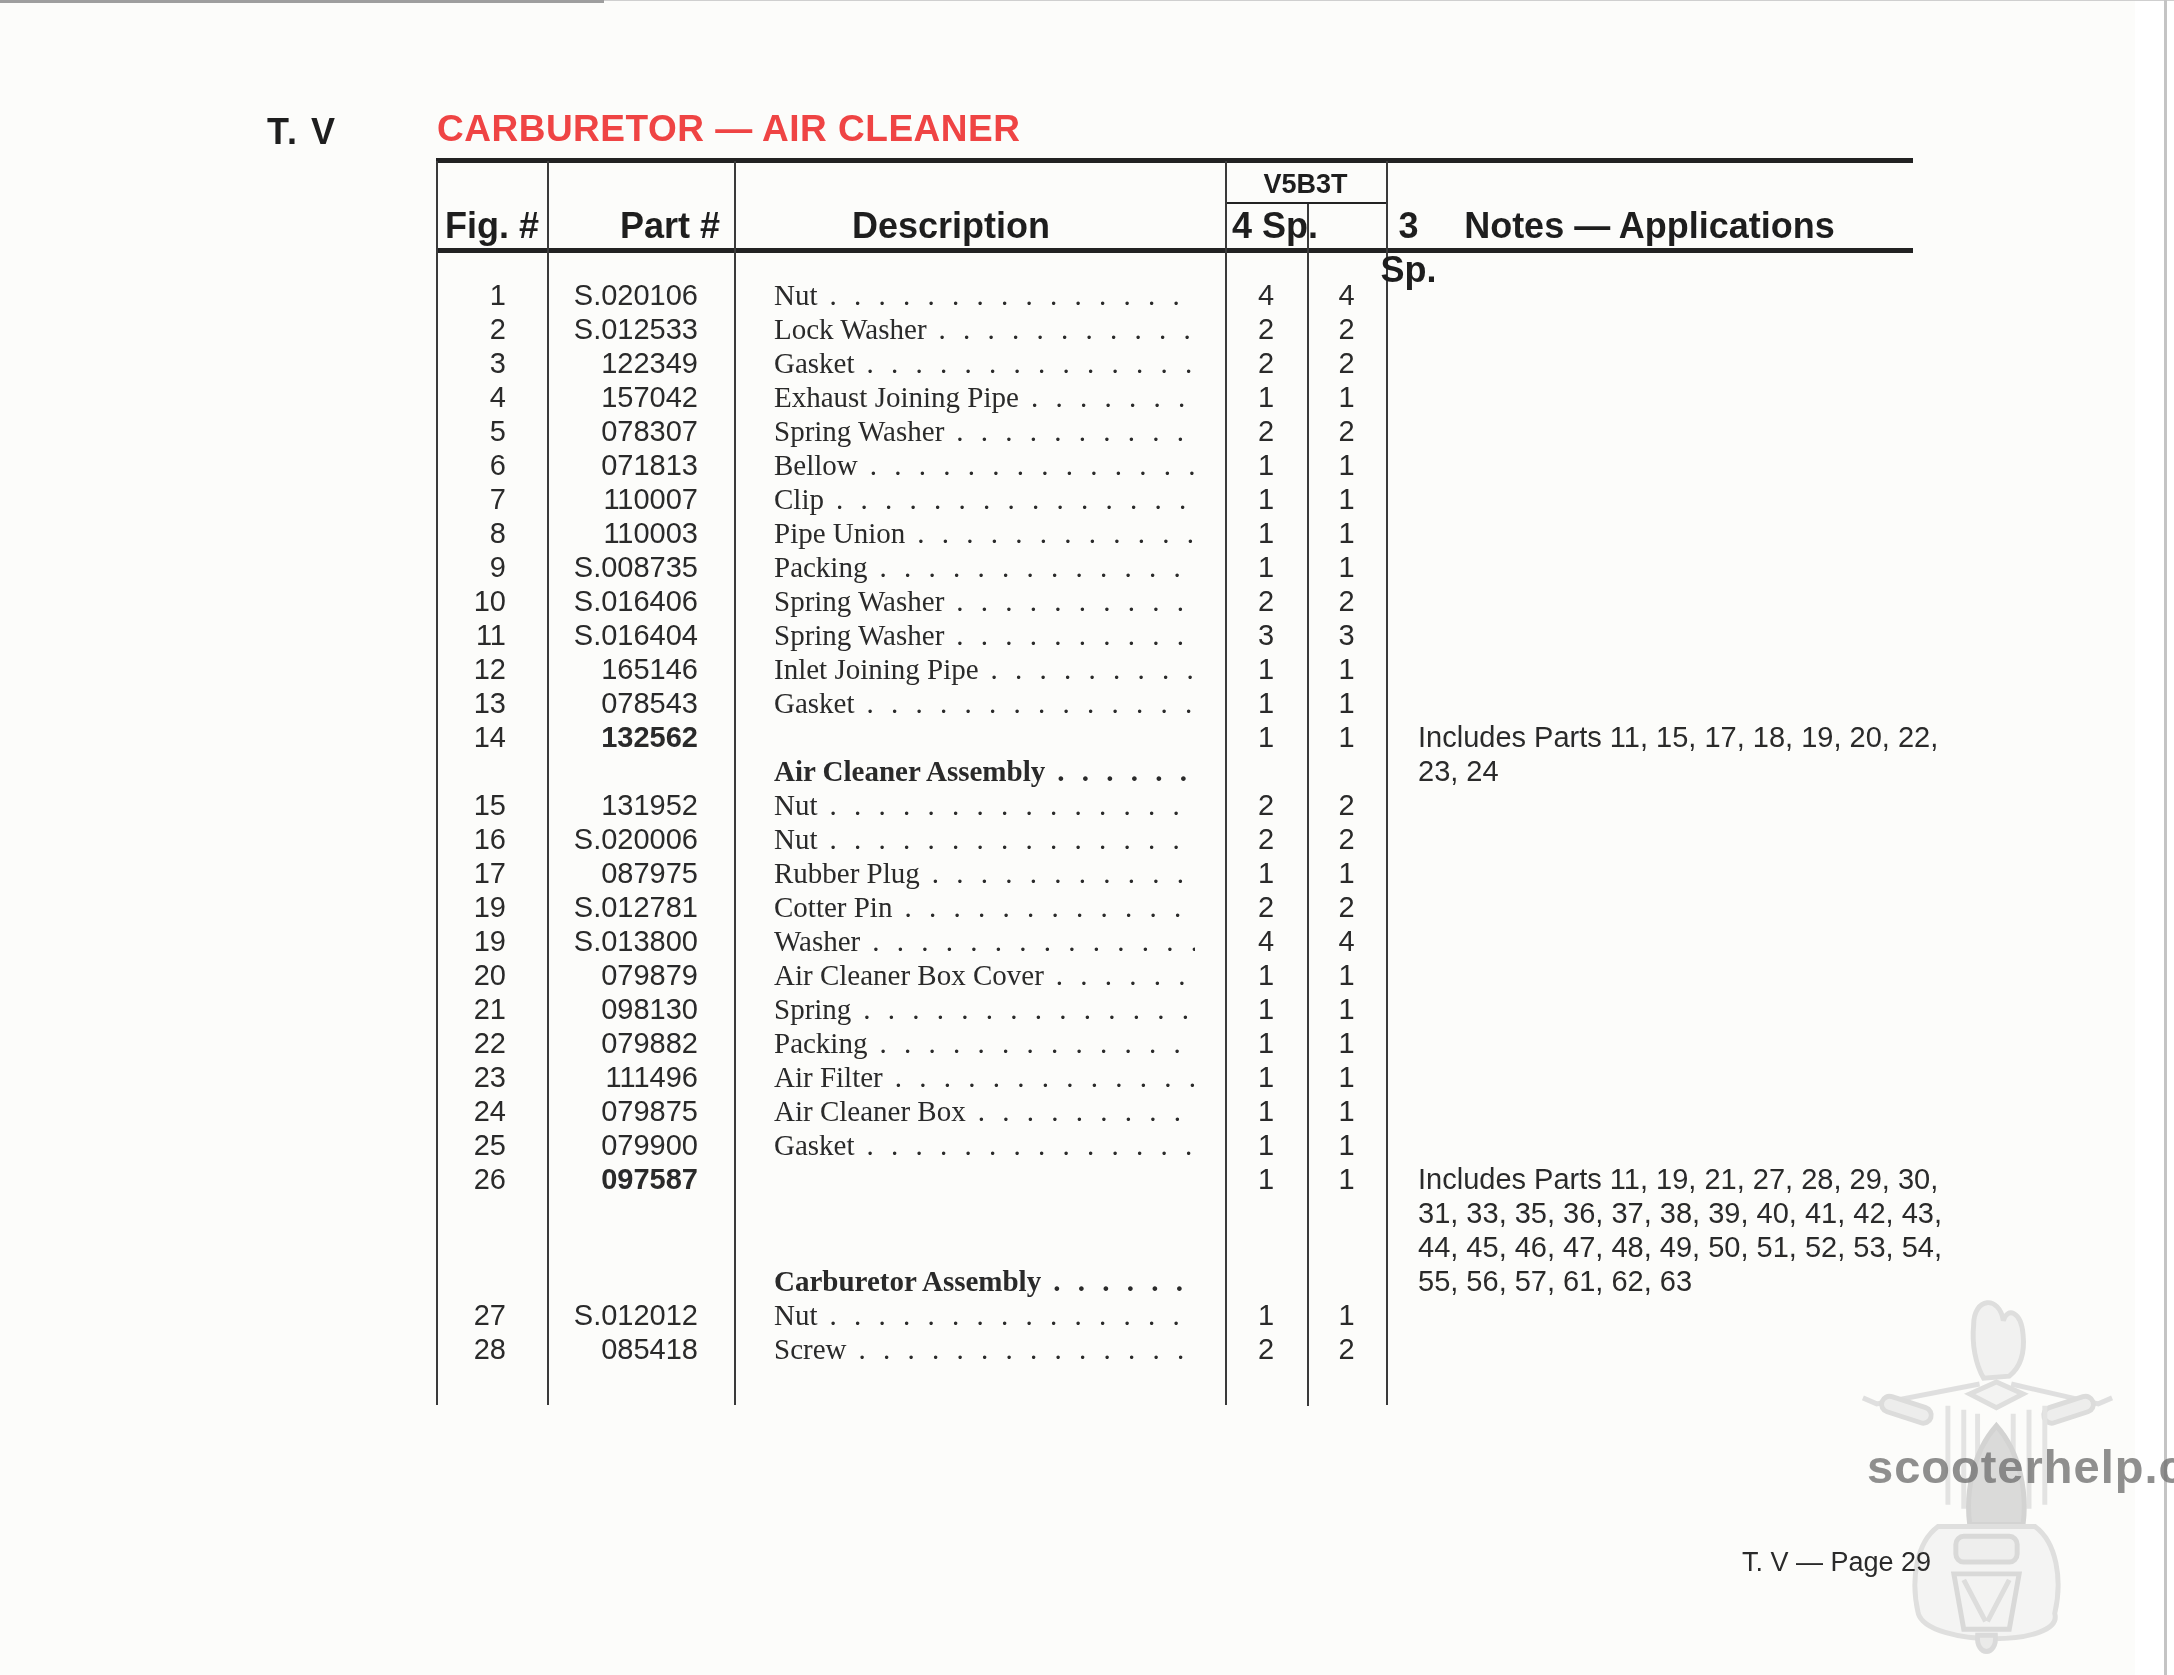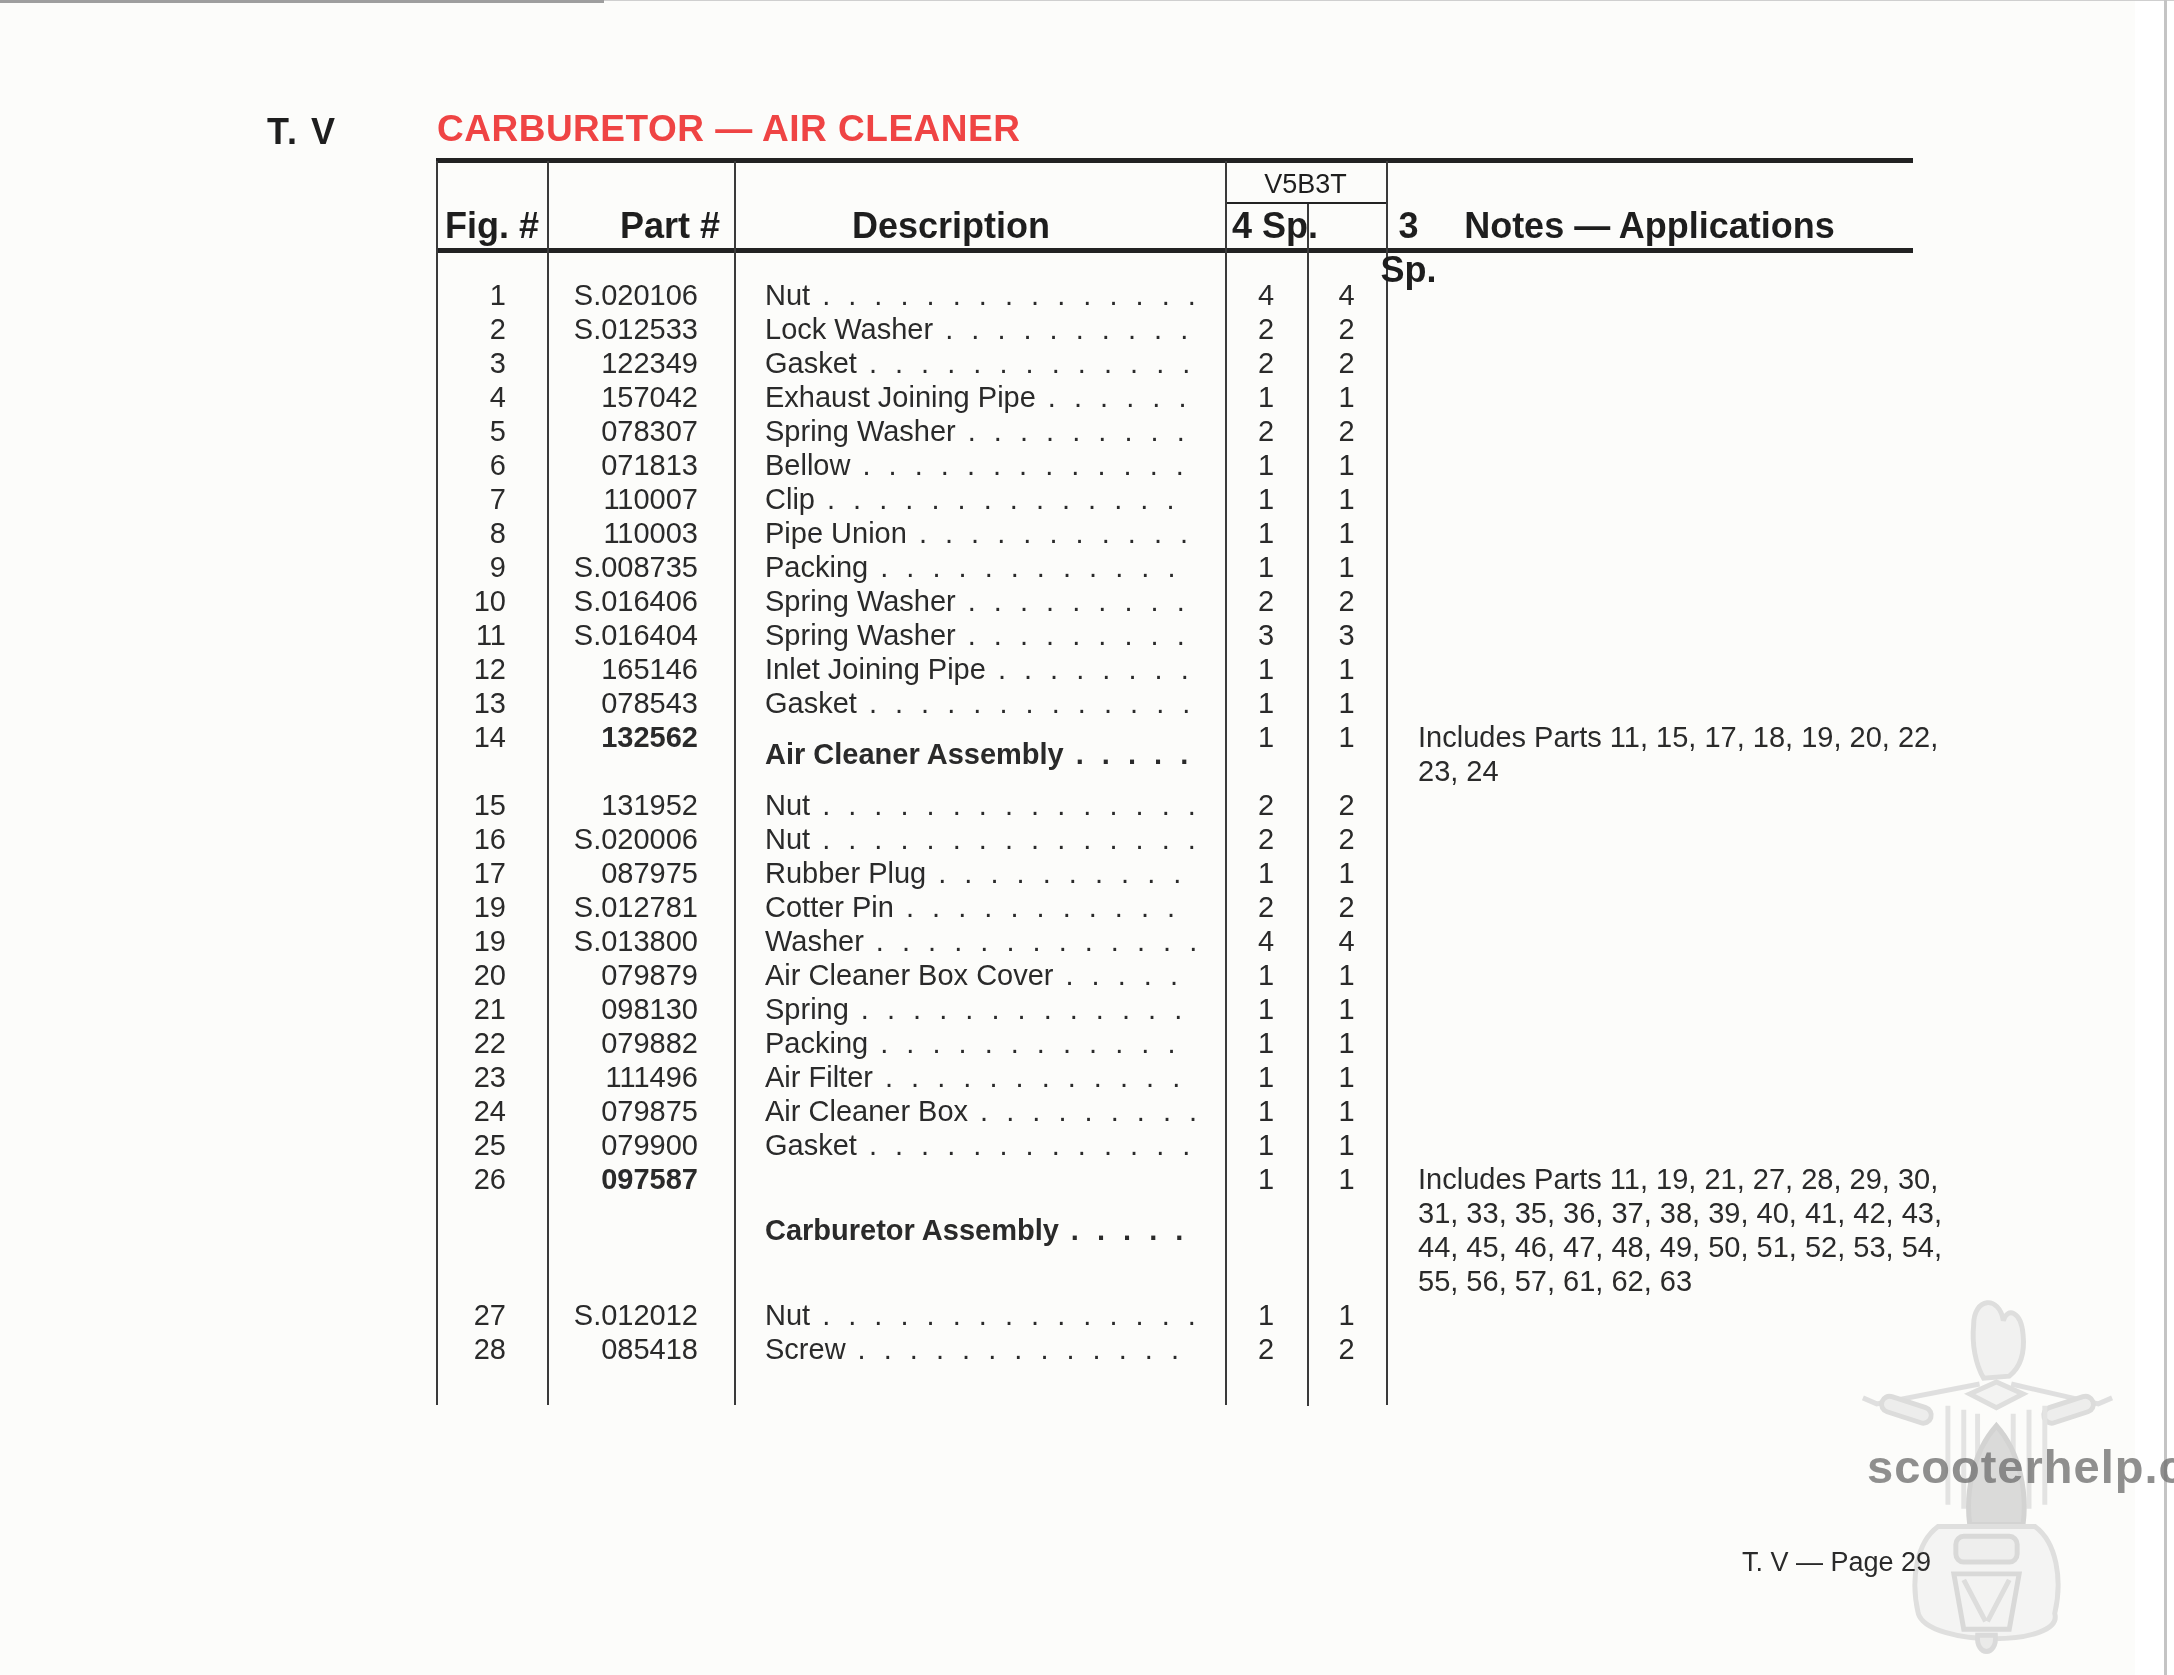--- a/index.html
+++ b/index.html
@@ -26,42 +26,42 @@
     font-size:37px;font-weight:700;letter-spacing:0.5px;color:#ef4444;
   }
 
   
   .hline{position:absolute;background:#222;}
   .hline.thick{height:5px;}
   .vline{position:absolute;width:2px;background:#3a3a3a;}
 
   .group-header{
     position:absolute;left:1225px;top:164px;width:161px;height:24px;
-    text-align:center;line-height:40px;font-size:27px;font-weight:400;color:#1e1e1e;
+    text-align:center;line-height:40px;font-size:27px;font-weight:700;color:#1e1e1e;
   }
   .col-label{
     position:absolute;top:204px;height:44px;line-height:44px;
     font-size:36px;font-weight:700;color:#1e1e1e;text-align:center;
   }
   .col-label.fig{left:436px;width:112px;}
   .col-label.part{left:547px;width:166px;margin-left:40px;}
   .col-label.desc{left:808px;width:auto;text-align:left;margin-left:44px;}
   .col-label.sp4{left:1225px;width:100px;}
   .col-label.sp3{left:1369px;width:79px;}
   .col-label.notes{left:1386px;width:527px;}
 
   .rows{
     position:absolute;left:436px;top:278px;width:1477px;
     font-size:29px;color:#2a2a2a;
   }
   .row{display:grid;grid-template-columns:112px 186px 491px 82px 79px 527px;}
   .row>div{min-height:34px;line-height:34px;}
   .fig-cell{text-align:right;padding-right:42px;}
   .part-cell{text-align:right;padding-right:36px;}
-  .desc-cell{padding-left:31px;padding-right:30px;display:flex;align-items:center;}
+  .desc-cell{padding-left:40px;padding-right:30px;display:flex;align-items:flex-end;font-family:Liberation Serif, serif;}
   .desc-text{white-space:nowrap;}
   .leader{flex:1 1 auto;overflow:hidden;white-space:nowrap;margin-left:12px;}
   .leader::before{
     content:". . . . . . . . . . . . . . . . . . . . . . . . . . . . . . . . . . . . . . . .";
     letter-spacing:5px;color:#2a2a2a;
   }
   .qty-cell{text-align:center;}
   .notes-cell{padding-left:32px;white-space:pre;overflow:visible;}
   .row.bold .part-cell,.row.bold .desc-cell{font-weight:700;}
   .row.bold .desc-cell .leader::before{font-weight:700;}

